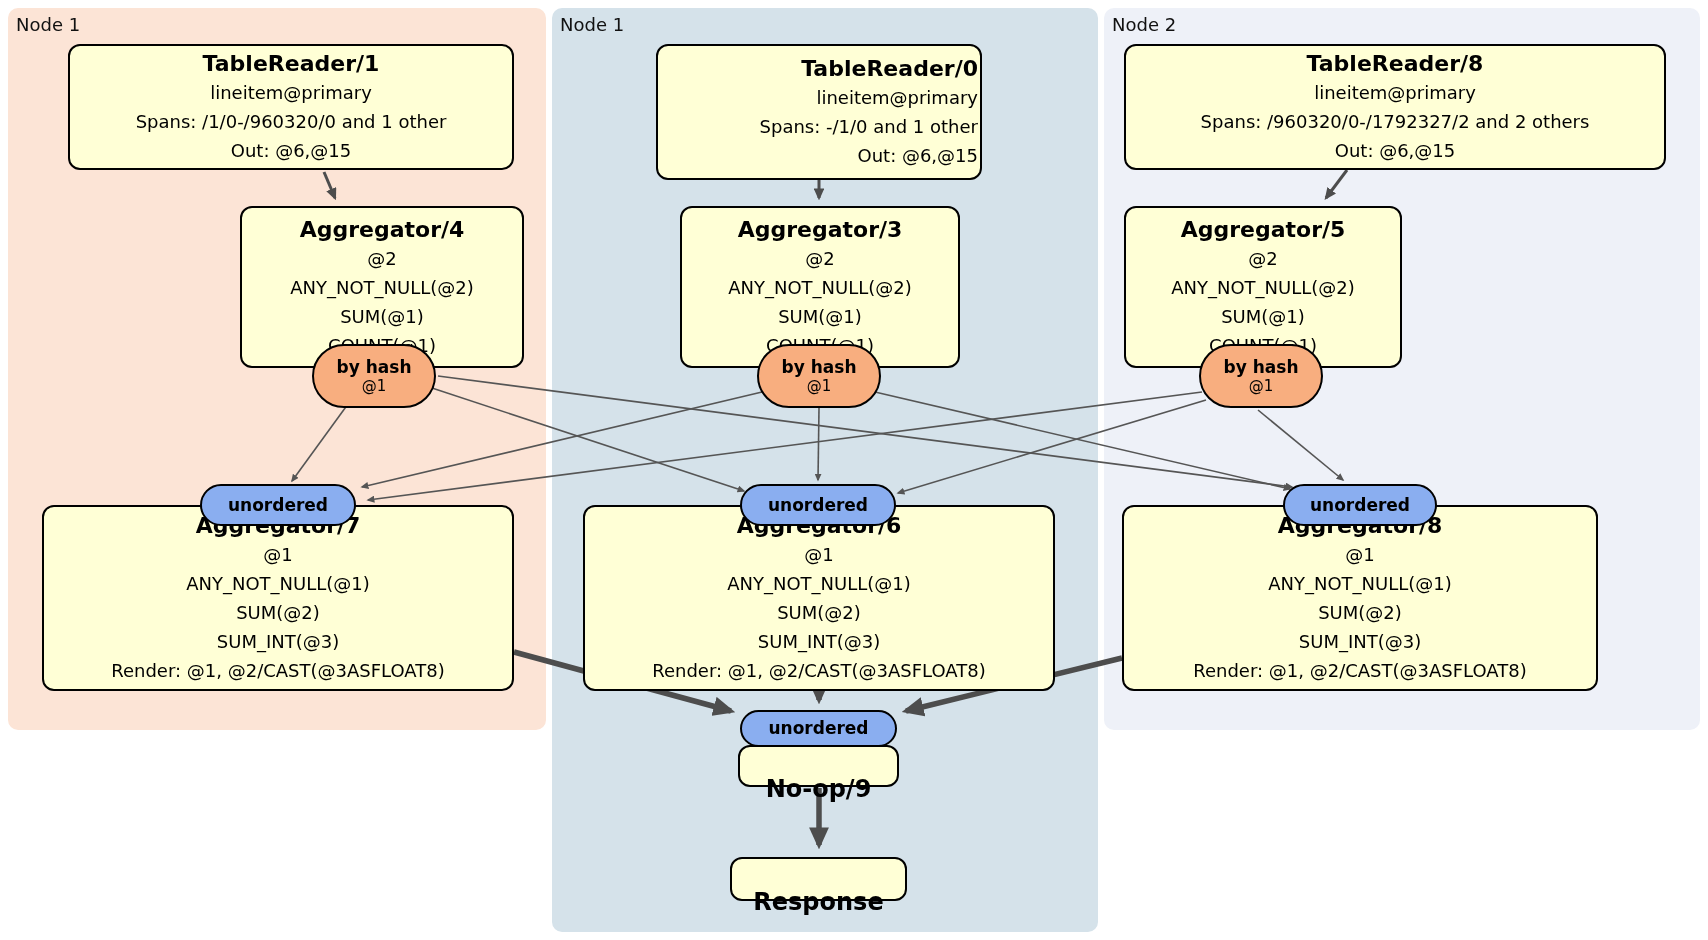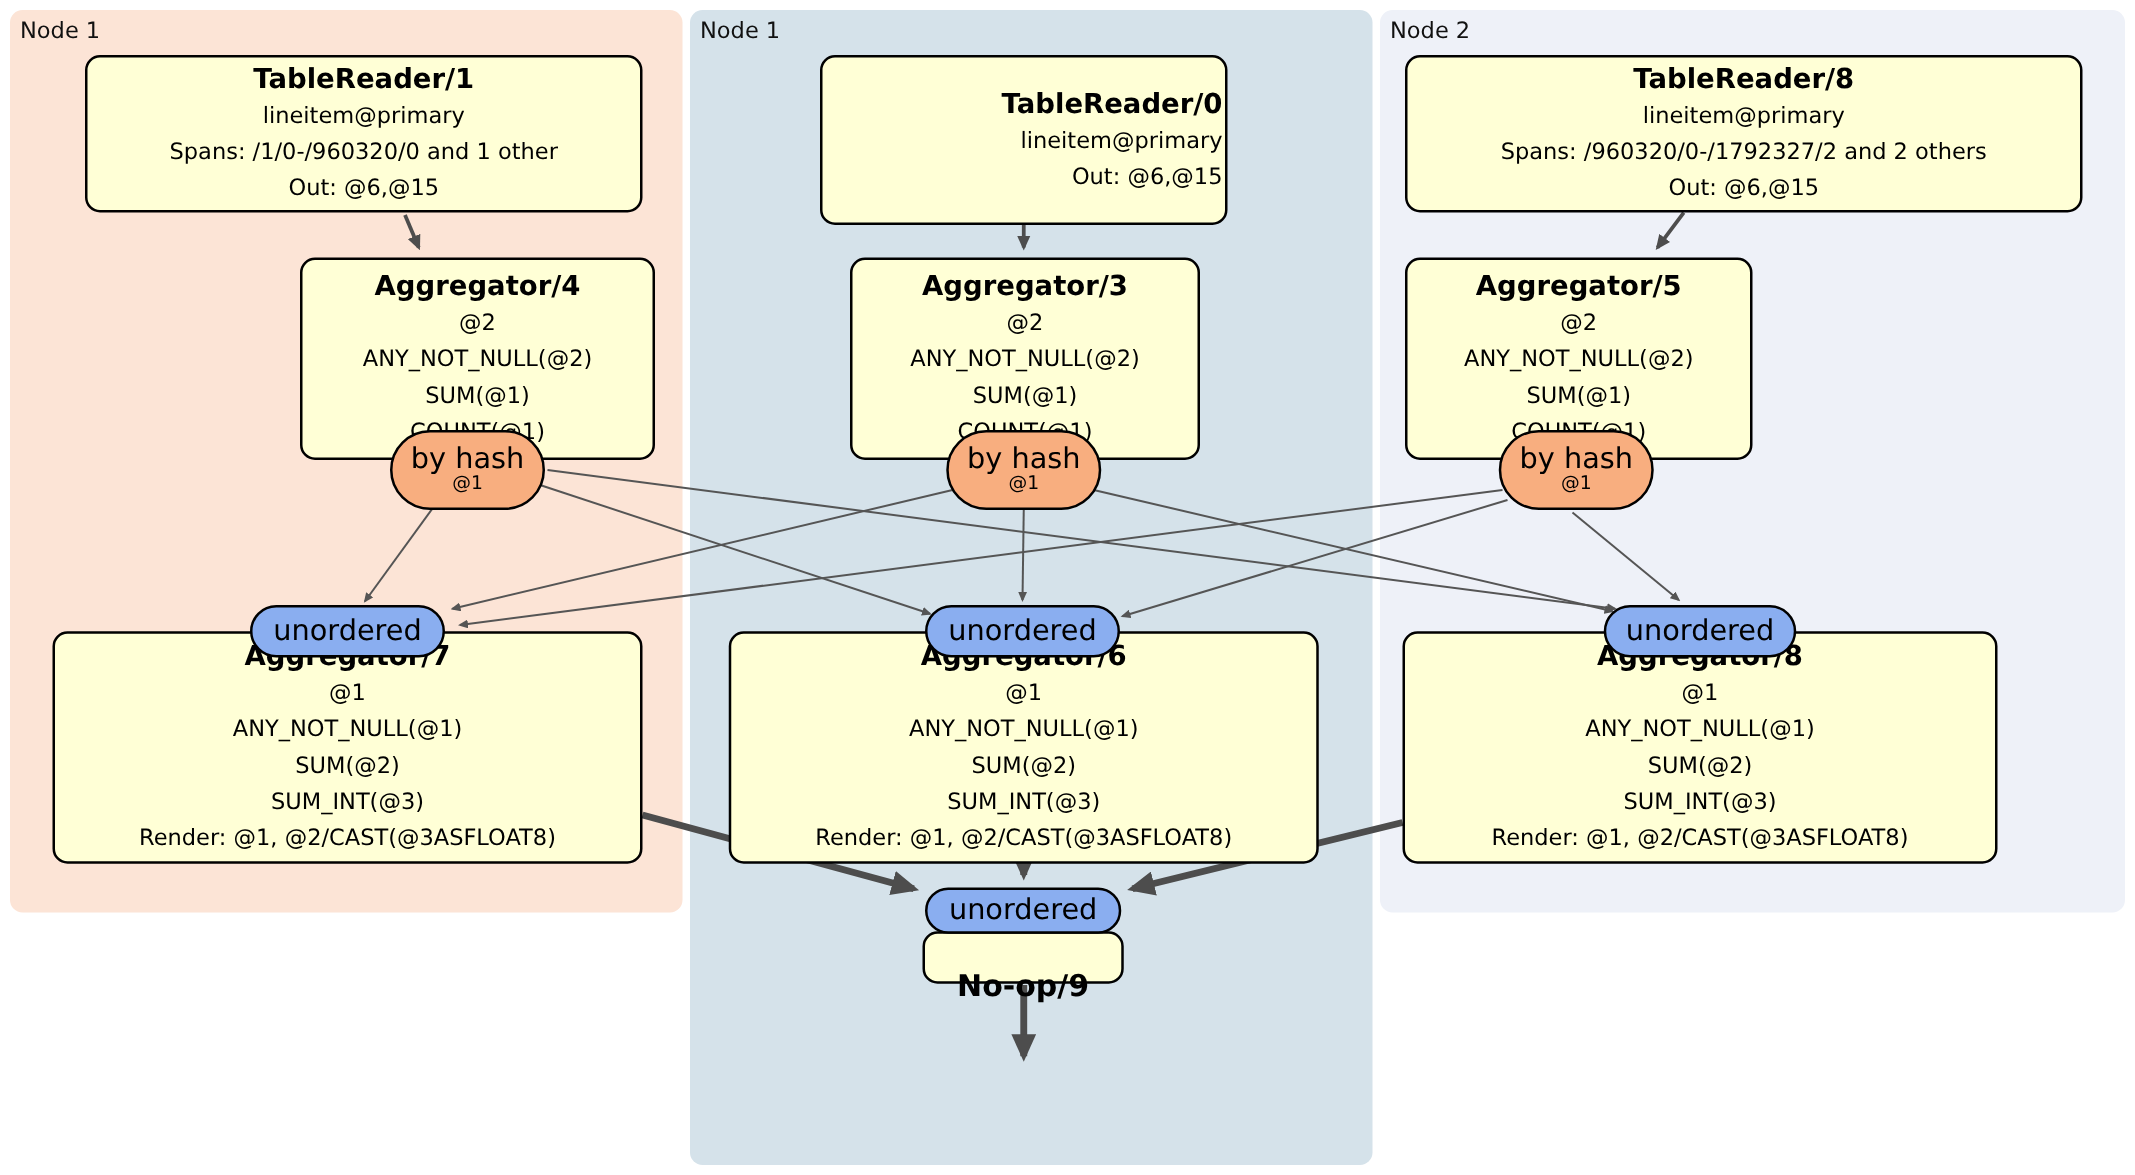--- a/index.html
+++ b/index.html
@@ -38,21 +38,21 @@
   .ptitle{font-weight:bold;font-size:22px;line-height:29px;white-space:nowrap;}
   .pline{font-size:18px;line-height:29px;white-space:nowrap;}
   .pbox.small .ptitle{font-size:24px;line-height:30px;margin-top:46px;}
   .oval{
     position:absolute;z-index:4;border:2px solid var(--c-border);
     border-radius:999px;display:flex;flex-direction:column;justify-content:center;
     align-items:center;text-align:center;box-sizing:border-box;
   }
   .oval.hash{background:var(--c-hash-router);}
   .oval.sync{background:var(--c-sync-unordered);}
-  .oval .main{font-weight:normal;font-size:23px;line-height:21px;white-space:nowrap;}
+  .oval .main{font-weight:bold;font-size:17px;line-height:21px;white-space:nowrap;}
   .oval .sub{font-size:15px;line-height:17px;white-space:nowrap;}
 </style>
 </head>
 <body>
 
 <div class="canvas">
 
   <div class="region node3" style="left:8px;top:8px;width:538px;height:722px;"></div>
   <div class="region node1" style="left:552px;top:8px;width:546px;height:924px;"></div>
   <div class="region node2" style="left:1104px;top:8px;width:596px;height:722px;"></div>
@@ -100,20 +100,21 @@
   <div class="pbox" style="left:68px;top:44px;width:446px;height:126px;">
     <div class="ptitle">TableReader/1</div>
     <div class="pline">lineitem@primary</div>
     <div class="pline">Spans: /1/0-/960320/0 and 1 other</div>
     <div class="pline">Out: @6,@15</div>
   </div>
 
   <div class="pbox" style="left:656px;top:44px;width:326px;height:136px;align-items:flex-end;">
     <div class="ptitle">TableReader/0</div>
     <div class="pline">lineitem@primary</div>
+    <div class="pline">Spans: -/1/0 and 1 other</div>
     <div class="pline">Out: @6,@15</div>
   </div>
 
   <div class="pbox" style="left:1124px;top:44px;width:542px;height:126px;">
     <div class="ptitle">TableReader/8</div>
     <div class="pline">lineitem@primary</div>
     <div class="pline">Spans: /960320/0-/1792327/2 and 2 others</div>
     <div class="pline">Out: @6,@15</div>
   </div>
 
@@ -192,14 +193,17 @@
   </div>
 
   <div class="oval sync" style="left:740px;top:710px;width:157px;height:37px;">
     <div class="main">unordered</div>
   </div>
 
   <div class="pbox small" style="left:738px;top:745px;width:161px;height:42px;">
     <div class="ptitle">No-op/9</div>
   </div>
 
+  <div class="pbox small" style="left:730px;top:857px;width:177px;height:44px;">
+    <div class="ptitle">Response</div>
+  </div>
 
 </div>
 
 </body></html>

